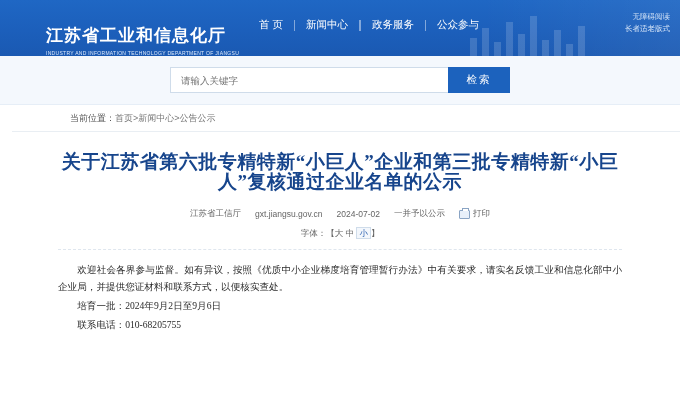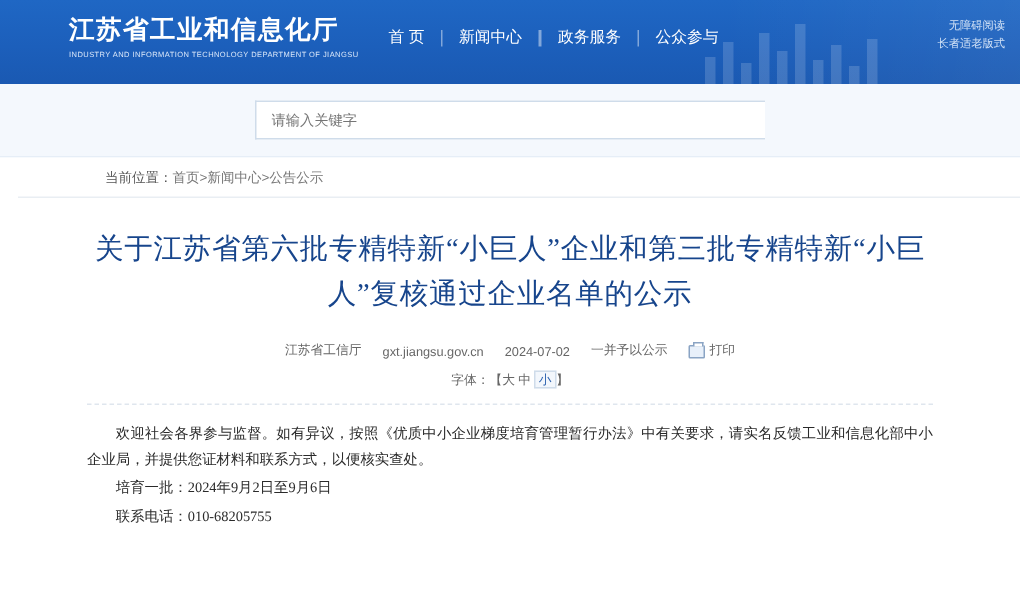--- a/index.html
+++ b/index.html
@@ -42,21 +42,21 @@
   .hdr-deco i {
     position: absolute;
     bottom: 0;
     width: 7px;
     background: rgba(255,255,255,.45);
     display: block;
   }
   .logo-wrap {
     position: absolute;
     left: 46px;
-    top: 8px;
+    top: 24px;
     color: #fff;
   }
   .logo-cn {
     font-family: "Liberation Serif", serif;
     font-size: 17px;
     font-weight: bold;
     letter-spacing: 1px;
     color: #ffffff;
     white-space: nowrap;
   }
@@ -158,24 +158,24 @@
     color: #555;
   }
   .crumb a { color: #777; text-decoration: none; }
 
   .doc {
     padding: 14px 58px 0 58px;
   }
   .doc-title {
     font-family: "Liberation Serif", serif;
     font-size: 19px;
-    font-weight: normal;
+    font-weight: bold;
     color: #17458c;
     text-align: center;
-    line-height: 30px;
+    line-height: 20px;
     letter-spacing: .5px;
     margin: 6px 0 0 0;
   }
   .meta {
     margin-top: 16px;
     display: flex;
     align-items: center;
     justify-content: center;
     gap: 14px;
     font-size: 8.5px;
@@ -201,21 +201,20 @@
     width: 5px; height: 2px;
     border: 1px solid #8aa4c4;
     border-bottom: none;
     background: #fff;
   }
   .fontsize {
     margin-top: 8px;
     text-align: center;
     font-size: 8.5px;
     color: #666;
-    font-family: Liberation Serif, serif;
   }
   .fontsize .cur {
     border: 1px solid #cfdcea;
     padding: 0 2px;
     background: #f3f7fc;
     color: #2c62b0;
   }
   .hr {
     margin: 9px 0 0 0;
     border-top: 1px dashed #dfe6ee;
@@ -267,20 +266,21 @@
 
   <div class="hdr-links">
     <span>无障碍阅读</span>
     <span>长者适老版式</span>
   </div>
 </div>
 
 <div class="searchband">
   <div class="search-inner">
     <input class="search-input" type="text" placeholder="请输入关键字" style="">
+    <button class="search-btn">检索</button>
   </div>
 </div>
 
 <div class="page">
 
   <div class="crumb">
     <b>当前位置：</b><a>首页&gt;新闻中心&gt;公告公示</a>
   </div>
 
   <div class="doc">

